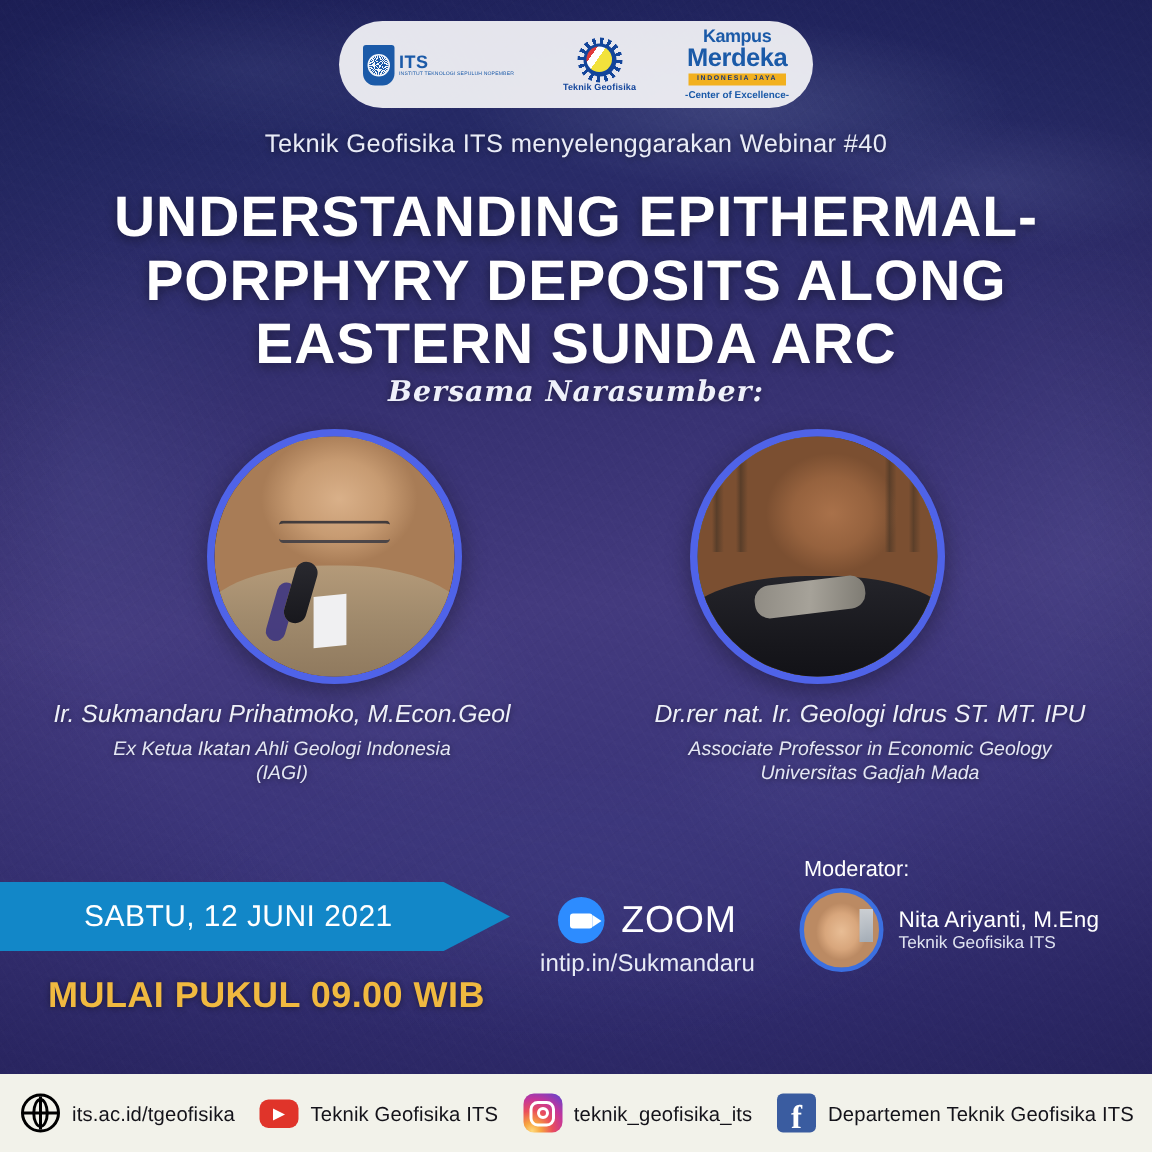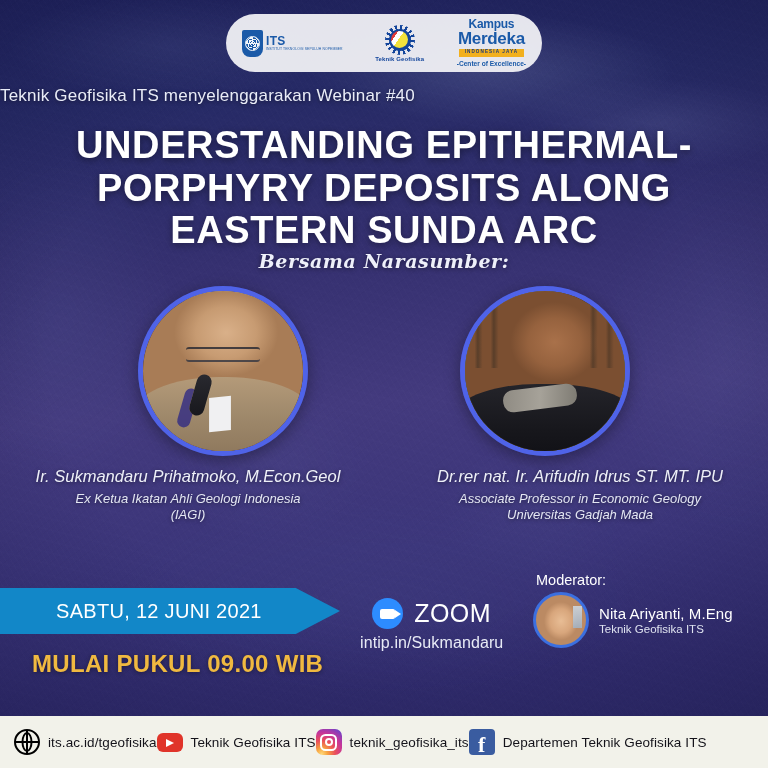--- a/index.html
+++ b/index.html
@@ -149,20 +149,21 @@
   .km-ribbon {
     background: #f2b01e; color: #1b3a7a; font-size: 4.6px; font-weight: bold;
     letter-spacing: 1.1px; padding: 0.5px 6px; margin-top: 1px; line-height: 1.5;
   }
   .km-coe { font-size: 6.6px; color: #1b5aa8; font-weight: bold; margin-top: 2px; }
 
   
   .subtitle {
     position: absolute;
     left: 0; right: 0; top: 86px;
+    text-align: center;
     font-size: 17px;
     color: #e9ecf7;
     letter-spacing: 0.2px;
     text-shadow: 0 1px 4px rgba(0,0,0,0.45);
   }
   .title {
     position: absolute;
     left: 36px; right: 36px; top: 124px;
     text-align: center;
     font-size: 38px;
@@ -410,20 +411,21 @@
   .mod-sub { font-size: 11.5px; color: #dfe3f0; margin-top: 1px; }
 
   
   .footer {
     position: absolute;
     left: 0; right: 0; bottom: 0;
     height: 52px;
     background: #f2f2ea;
     display: flex;
     align-items: center;
+    justify-content: space-between;
     padding: 0 12px 0 14px;
     box-sizing: border-box;
   }
   .foot-item { display: flex; align-items: center; gap: 8px; }
   .foot-text { font-size: 13.5px; color: #14131a; letter-spacing: 0.1px; white-space: nowrap; }
   .ic { width: 26px; height: 26px; flex: 0 0 26px; }
   .ic-globe {
     border-radius: 50%;
     border: 2.6px solid #000;
     position: relative;
@@ -548,21 +550,21 @@
     </div>
   </div>
 
   <div class="sp-names-row">
     <div class="sp-col">
       <div class="sp-name">Ir. Sukmandaru Prihatmoko, M.Econ.Geol</div>
       <div class="sp-role">Ex Ketua Ikatan Ahli Geologi Indonesia
 (IAGI)</div>
     </div>
     <div class="sp-col">
-      <div class="sp-name">Dr.rer nat. Ir. Arifudin Idrus ST. MT. IPU</div>
+      <div class="sp-name">Dr.rer nat. Ir. Geologi Idrus ST. MT. IPU</div>
       <div class="sp-role">Associate Professor in Economic Geology
 Universitas Gadjah Mada</div>
     </div>
   </div>
 
   <div class="date-banner">
     <span class="date-text">SABTU, 12 JUNI 2021</span>
   </div>
   <div class="time-text">MULAI PUKUL 09.00 WIB</div>
 

